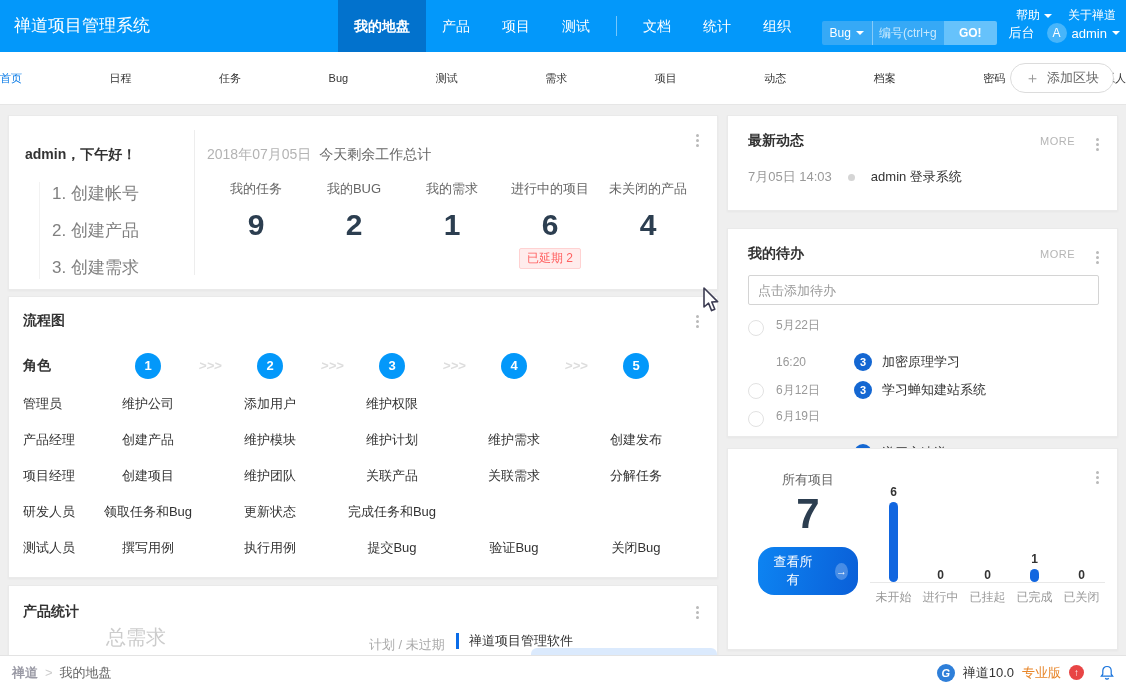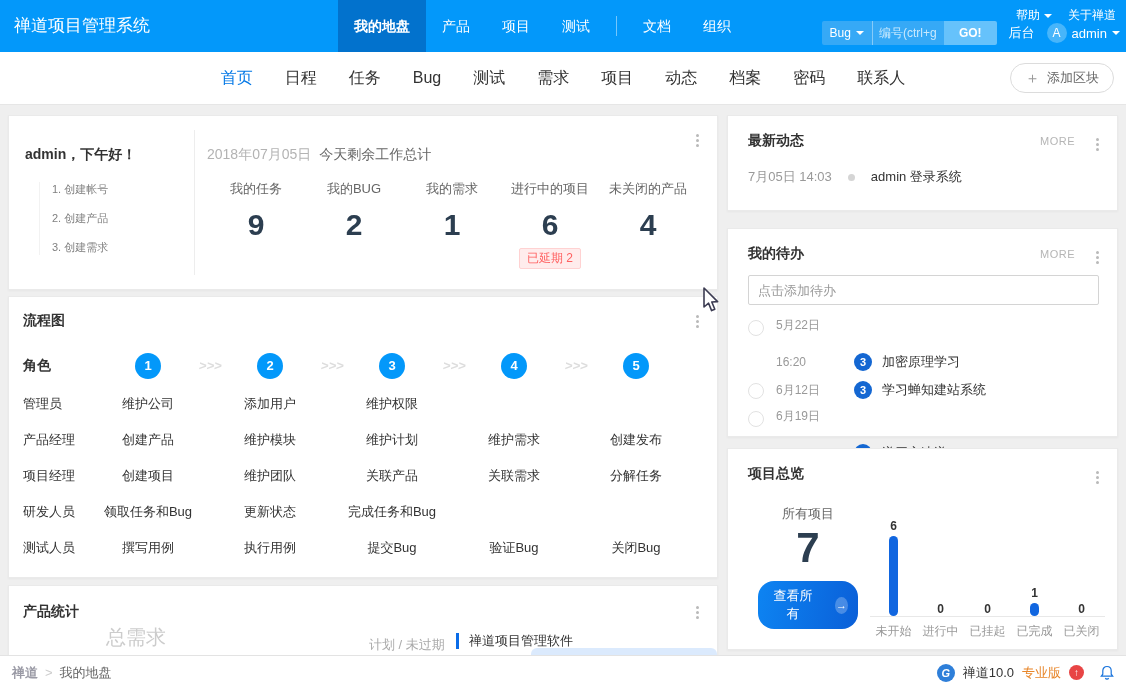--- a/index.html
+++ b/index.html
@@ -21,21 +21,21 @@
   .search-input { background:#36a9f6; border:none; border-left:1px solid rgba(255,255,255,.4); width:72px; color:#fff; padding:4px 6px; font-size:12px; outline:none; }
   .search-input::placeholder { color:#c9e9fd; }
   .search-go { background:#66c2fb; color:#fff; font-weight:bold; padding:0 15px; display:flex; align-items:center; border:none; font-size:12px; cursor:pointer; }
   .admin-link { color:#fff; font-size:13px; cursor:pointer; }
   .userbox { display:flex; align-items:center; gap:5px; color:#fff; font-size:13px; cursor:pointer; }
   .avatar { width:20px; height:20px; border-radius:50%; background:#47b5fa; color:#fff; font-size:12px; text-align:center; line-height:20px; }
   .caret { width:0; height:0; border-left:4px solid transparent; border-right:4px solid transparent; border-top:4px solid #fff; display:inline-block; }
 
   
   .subnav { position:absolute; top:52px; left:0; width:1126px; height:53px; background:#fff; border-bottom:1px solid #e6e6e6; z-index:19; }
-  .subnav-menu { display:flex; justify-content:center; gap:32px; line-height:52px; font-size:16px; color:#333; }
+  .subnav-menu { display:flex; justify-content:space-between; gap:32px; line-height:52px; font-size:11px; color:#333; }
   .subnav-menu .sitem { cursor:pointer; }
   .subnav-menu .sitem.active { color:#0277e6; }
   .add-block-btn { position:absolute; right:12px; top:11px; height:30px; border:1px solid #dcdcdc; border-radius:16px; background:#fff; color:#666; font-size:13px; padding:0 14px; display:flex; align-items:center; gap:7px; cursor:pointer; }
   .add-block-btn .plus { color:#999; font-size:15px; }
 
   
   .main { position:absolute; top:105px; left:0; width:1126px; height:550px; overflow:hidden; }
   .col-left { position:absolute; left:8px; top:10px; width:710px; }
   .col-right { position:absolute; left:727px; top:10px; width:391px; }
   .card { background:#fff; border:1px solid #eaeaea; box-shadow:0 1px 2px rgba(0,0,0,.04); position:relative; }
@@ -43,21 +43,21 @@
   .kebab i { width:3px; height:3px; border-radius:50%; background:#b9b9b9; display:block; }
   .panel-head { display:flex; align-items:center; padding:16px 20px 0 20px; }
   .panel-title { font-size:14px; font-weight:bold; color:#333; }
   .more-link { margin-left:auto; margin-right:22px; color:#b5b5b5; font-size:11px; letter-spacing:.5px; cursor:pointer; }
 
   
   .card-greet { height:175px; margin-bottom:6px; padding:14px; display:flex; }
   .greet-left { width:172px; border-right:1px solid #ededed; padding-top:16px; }
   .greet-title { font-size:14px; font-weight:bold; color:#333; margin-left:2px; }
   .greet-steps { margin:18px 0 0 16px; border-left:1px solid #f2f2f2; padding-left:12px; }
-  .greet-steps div { color:#808080; font-size:11px; margin-bottom:14px; cursor:pointer; }
+  .greet-steps div { color:#808080; font-size:17px; margin-bottom:14px; cursor:pointer; }
   .greet-right { flex:1; padding:16px 6px 0 12px; }
   .greet-date-row { display:flex; gap:8px; font-size:14px; margin-bottom:16px; }
   .greet-date { color:#b3b3b3; }
   .greet-note { color:#666; }
   .stats-row { display:flex; }
   .stat { flex:1; text-align:center; }
   .stat-label { color:#666; font-size:13px; margin-bottom:10px; }
   .stat-value { color:#2c3e50; font-size:30px; font-weight:bold; cursor:pointer; }
   .delay-badge { display:inline-block; margin-top:6px; background:#ffecec; border:1px solid #ffd2d2; color:#ff5f5f; font-size:12px; padding:1px 7px; border-radius:2px; }
 
@@ -132,20 +132,21 @@
 
 <div class="topnav">
   <div class="brand">禅道项目管理系统</div>
   <div class="topmenu">
     <div class="titem active">我的地盘</div>
     <div class="titem">产品</div>
     <div class="titem">项目</div>
     <div class="titem">测试</div>
     <div class="tdivider"></div>
     <div class="titem">文档</div>
+    <div class="titem">统计</div>
     <div class="titem">组织</div>
   </div>
   <div class="top-links">
     <span>
         <span>帮助</span>
         <i class="caret"></i>
       </span>
     <span>
         <span>关于禅道</span>
       </span>
@@ -381,23 +382,20 @@
             <span>6月19日</span>
             <span>14:10</span>
           </span>
           <span class="todo-pri">3</span>
           <span class="todo-text">递四方速递</span>
         </div>
       </div>
     </div>
 
     <div class="card panel-proj">
-      <div class="panel-head">
-        <span class="panel-title">项目总览</span>
-      </div>
       <div class="kebab" style="top:18px;">
           <i></i>
           <i></i>
           <i></i>
         </div>
       <div class="proj-body">
         <div class="proj-left">
           <div class="proj-all-label">所有项目</div>
           <div class="proj-all-value">7</div>
           <button class="view-all-btn">

